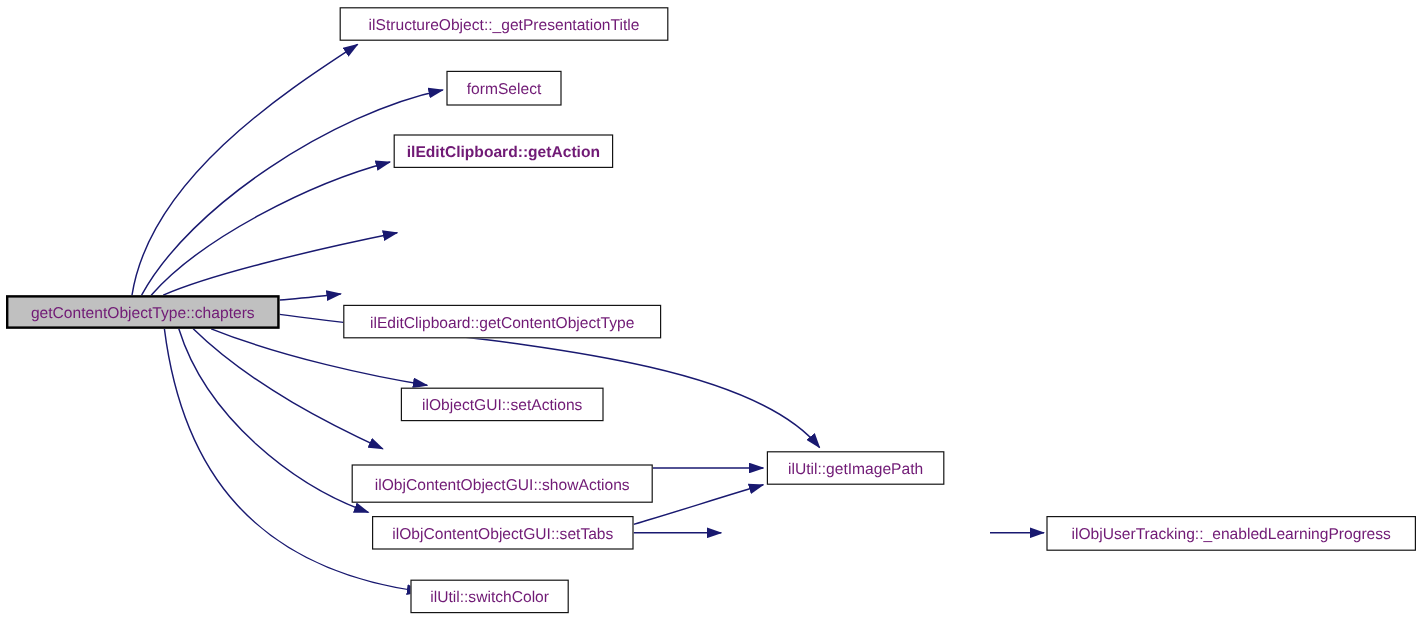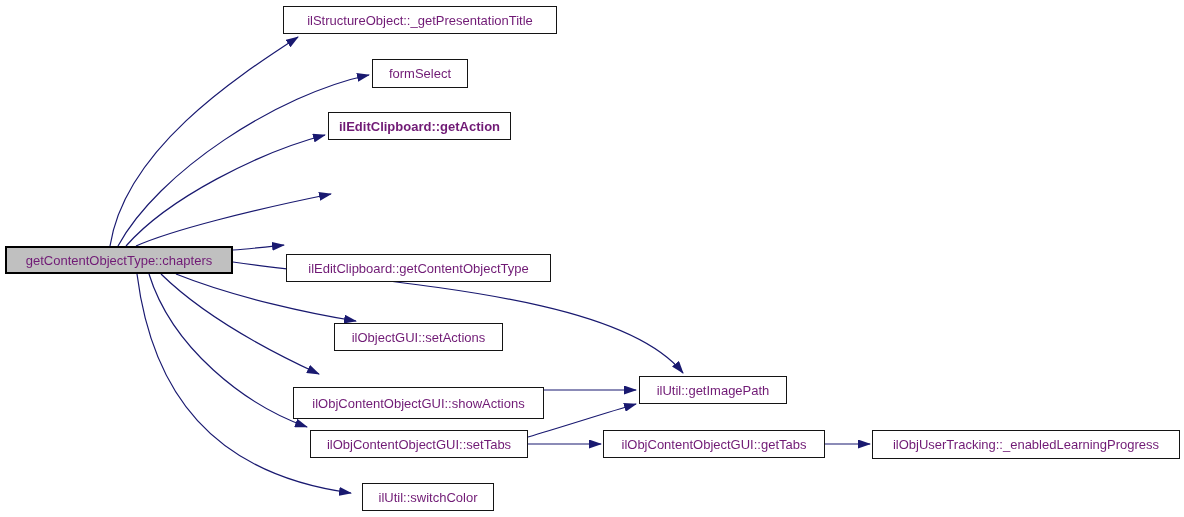--- a/index.html
+++ b/index.html
@@ -50,21 +50,21 @@
   
   .n0  { left: 5px;   top: 246px; width: 228px; height: 28px; }
   .n1  { left: 283px; top: 6px;   width: 274px; height: 28px; }
   .n2  { left: 372px; top: 59px;  width: 96px;  height: 29px; }
   .n3  { left: 328px; top: 112px; width: 183px; height: 28px; font-weight: bold; }
   .n4  { left: 296px; top: 165px; width: 245px; height: 28px; }
   .n5  { left: 286px; top: 218px; width: 265px; height: 28px; margin-top: 36px; }
   .n6  { left: 334px; top: 323px; width: 169px; height: 28px; }
   .n7  { left: 293px; top: 377px; width: 251px; height: 32px; margin-top: 10px; }
   .n8  { left: 310px; top: 430px; width: 218px; height: 28px; }
-  .n9  { left: 362px; top: 483px; width: 132px; height: 28px; }
+  .n9  { left: 342px; top: 483px; width: 132px; height: 28px; }
   .n10 { left: 639px; top: 376px; width: 148px; height: 28px; }
   .n11 { left: 603px; top: 430px; width: 222px; height: 28px; }
   .n12 { left: 872px; top: 430px; width: 308px; height: 29px; }
 </style>
 </head>
 <body>
 
 <div class="diagram">
 
   <svg class="edges-layer" width="1184" height="517" viewBox="0 0 1184 517" xmlns="http://www.w3.org/2000/svg">
@@ -103,17 +103,16 @@
   <div class="node n6">ilObjectGUI::setActions</div>
 
   <div class="node n7">ilObjContentObjectGUI::showActions</div>
 
   <div class="node n8">ilObjContentObjectGUI::setTabs</div>
 
   <div class="node n9">ilUtil::switchColor</div>
 
   <div class="node n10">ilUtil::getImagePath</div>
 
-  <div class="node n11">ilObjContentObjectGUI::getTabs</div>
 
   <div class="node n12">ilObjUserTracking::_enabledLearningProgress</div>
 
 </div>
 
 </body></html>

